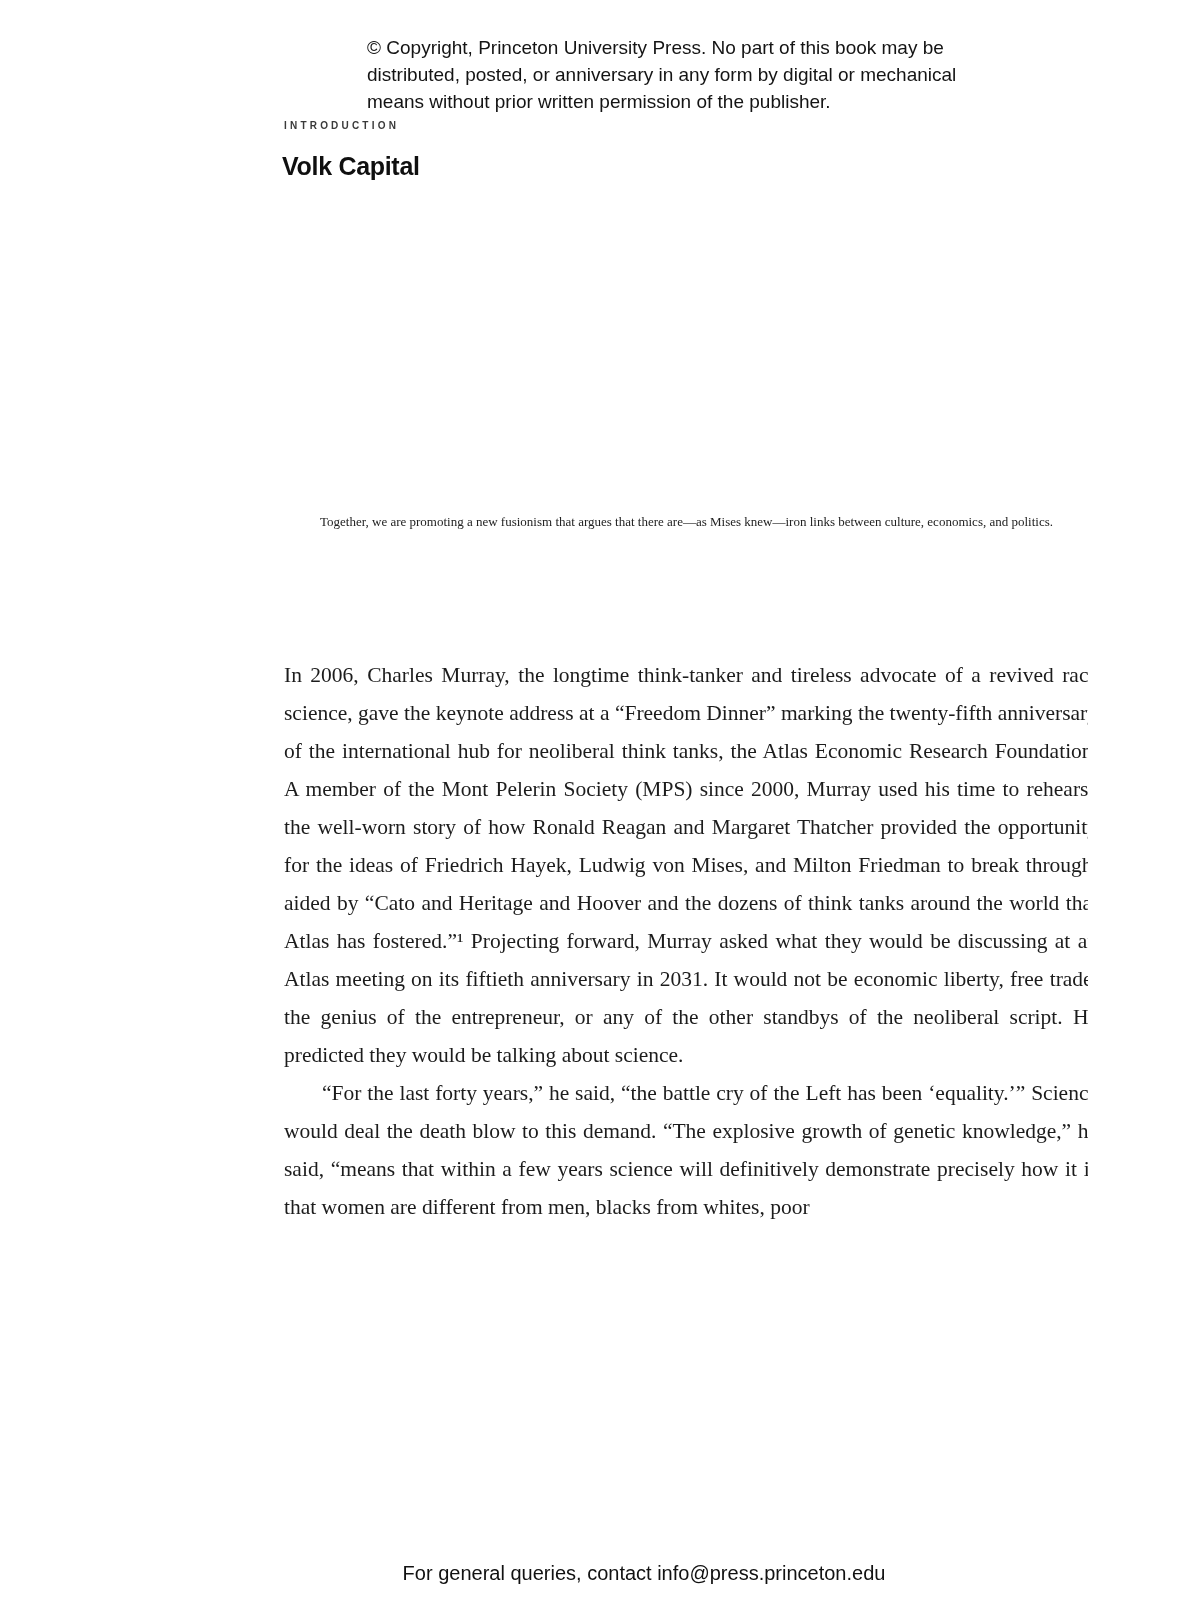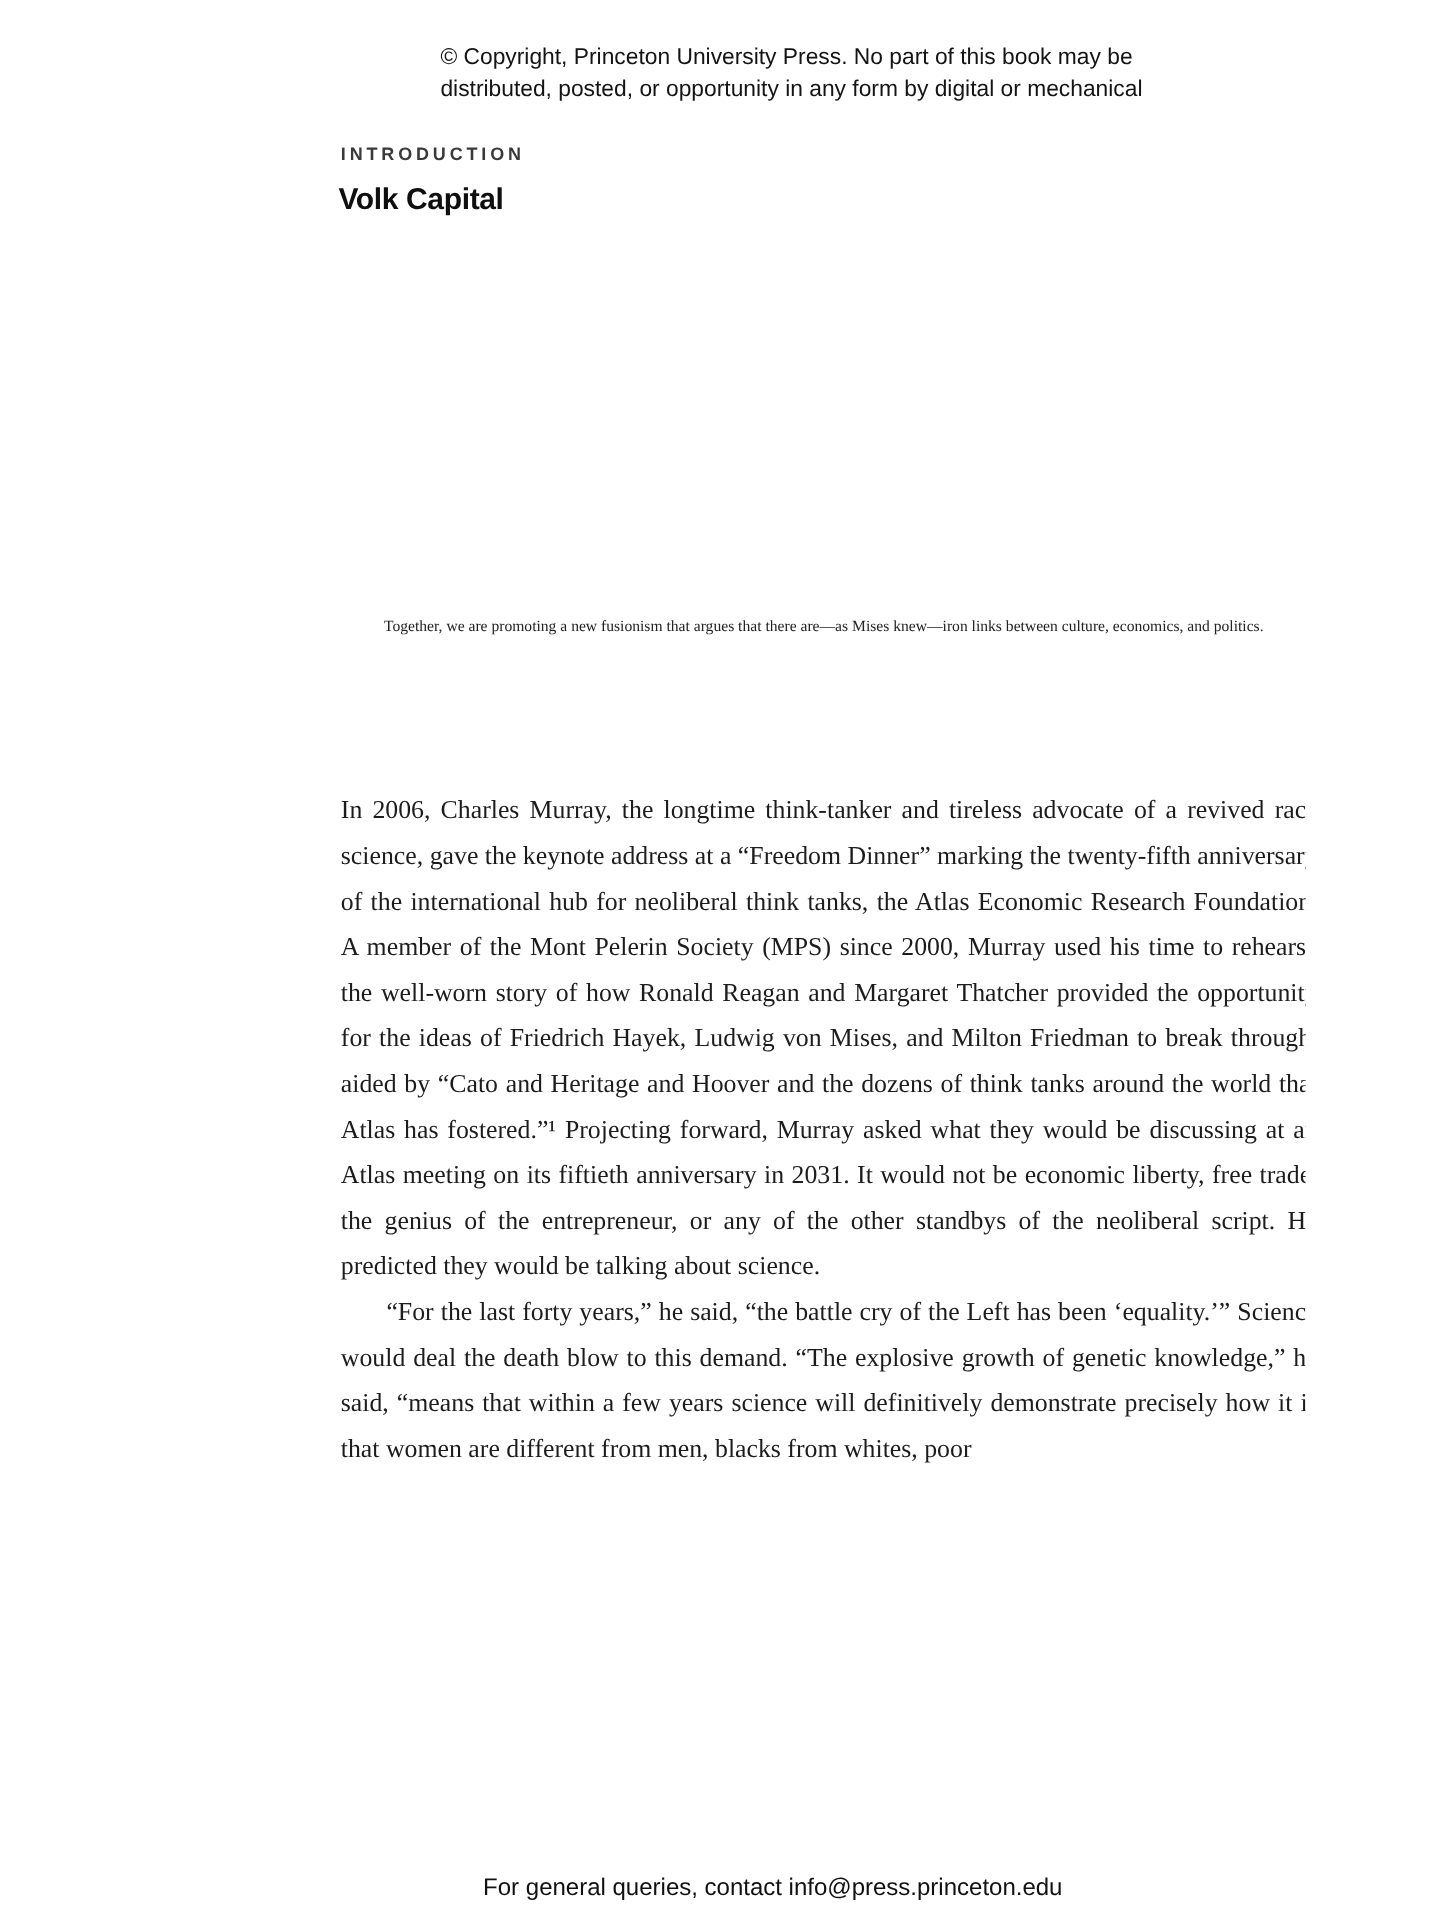--- a/index.html
+++ b/index.html
@@ -21,21 +21,21 @@
     font-size: 19px;
     line-height: 27px;
     color: #141414;
   }
   .copyright span { display: block; }
   .section-label {
     position: absolute;
     left: 172px;
     top: 104px;
     font-family: "Liberation Sans", sans-serif;
-    font-size: 15px;
+    font-size: 10px;
     font-weight: bold;
     letter-spacing: 3.2px;
     color: #3a3a3a;
   }
   .page-title {
     position: absolute;
     left: 170px;
     top: 136px;
     font-family: "Liberation Sans", sans-serif;
     font-size: 25px;
@@ -88,21 +88,22 @@
     padding-left: 44px;
   }
 </style>
 </head>
 <body>
 
 <div class="page">
 
   <div class="copyright">
     <span>© Copyright, Princeton University Press. No part of this book may be</span>
-    <span>distributed, posted, or opportunity in any form by digital or mechanical</span>
+    <span>distributed, posted, or anniversary in any form by digital or mechanical</span>
+    <span>means without prior written permission of the publisher.</span>
   </div>
 
   <div class="section-label">INTRODUCTION</div>
 
   <h1 class="page-title" style="margin:0;">Volk Capital</h1>
 
   <div class="epigraph">
     <span>Together, we are promoting a new fusionism that argues that there are—as Mises knew—iron links between culture, economics, and politics.</span>
   </div>
 

